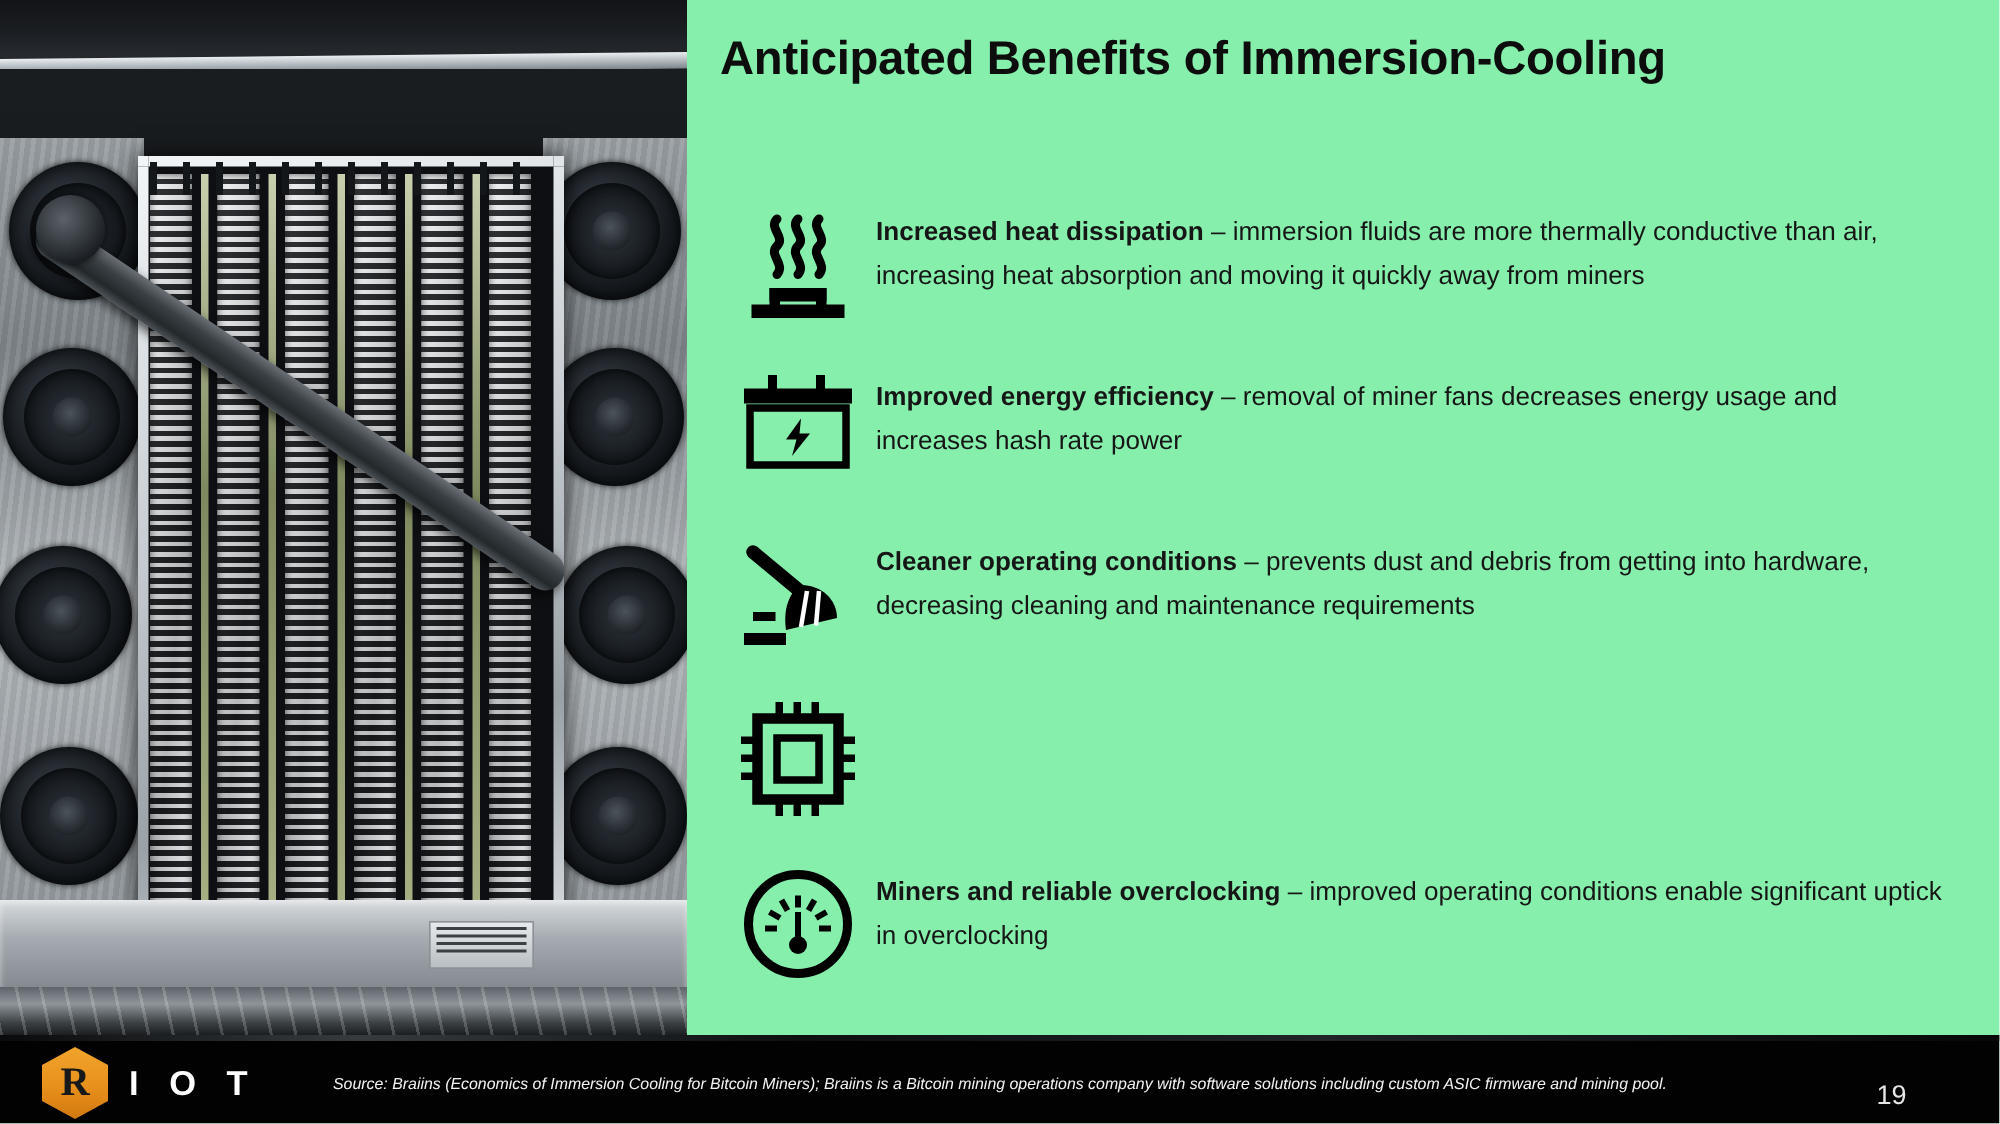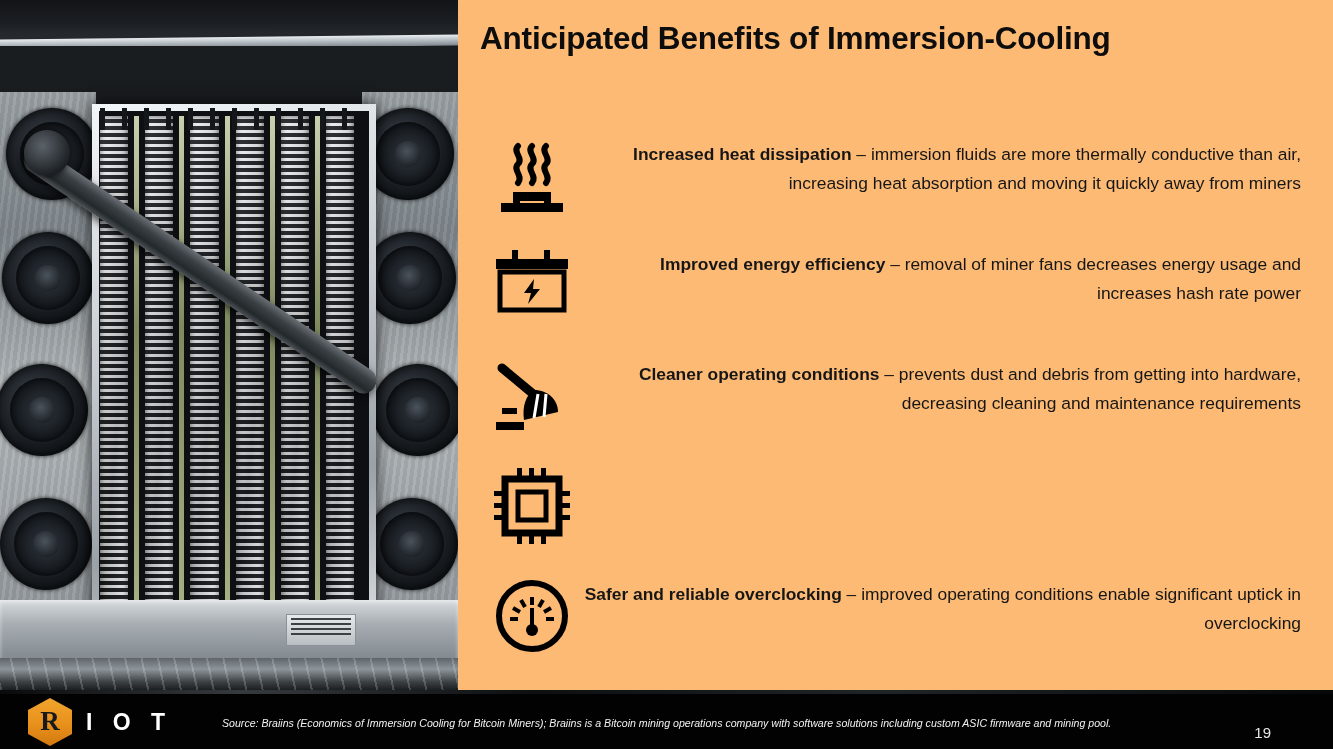--- a/index.html
+++ b/index.html
@@ -176,21 +176,21 @@
     width: 46px; height: 46px;
     border-radius: 50%;
     background: radial-gradient(circle at 40% 35%, #5b6268, #191d21 75%);
     box-shadow: 0 0 6px rgba(0,0,0,.8);
   }
 
   
   .content {
     position: absolute;
     left: 458px; top: 0; right: 0; bottom: 59px;
-    background: #fdba74;
+    background: #86efac;
   }
   .slide-title {
     position: absolute;
     left: 22px;
     top: 20px;
     width: 740px;
     font-size: 31.5px;
     font-weight: bold;
     color: #0d0d0d;
     letter-spacing: -0.2px;
@@ -213,21 +213,20 @@
     align-items: flex-start;
     justify-content: center;
     padding-top: 6px;
   }
   .bullet-text {
     flex: 1 1 auto;
     font-size: 17.4px;
     line-height: 29px;
     color: #161616;
     padding-top: 8px;
-    text-align: right;
   }
   .bullet-text b { font-weight: bold; }
 
   
   .footer {
     position: absolute;
     left: 0; bottom: 0; width: 100%; height: 59px;
     background: #020203;
   }
   .footer-sheen {
@@ -272,21 +271,21 @@
     font-size: 10.6px;
     font-style: italic;
     line-height: 14px;
     color: #f2f2f2;
     margin-top: 20px;
   }
   .page-num {
     position: absolute;
     right: 62px;
     bottom: 8px;
-    font-size: 15px;
+    font-size: 18px;
     color: #e6e6e6;
   }
   svg { display: block; }
 </style>
 </head>
 <body>
 
 <div id="slide">
 
   <div class="photo">
@@ -425,21 +424,21 @@
               <line x1="38" y1="19" x2="38" y2="27"></line>
               <line x1="49" y1="22" x2="45" y2="29"></line>
               <line x1="57" y1="30" x2="50" y2="34"></line>
               <line x1="60" y1="41" x2="52" y2="41"></line>
             </g>
             <line x1="38" y1="30" x2="38" y2="50" stroke="#000" stroke-width="4"></line>
             <circle cx="38" cy="52" r="6" fill="#000"></circle>
           </svg>
         </div>
         <div class="bullet-text">
-          <b>Safer and reliable overclocking</b><span> – </span><span>improved operating conditions enable significant uptick in overclocking</span>
+          <b>Miners and reliable overclocking</b><span> – </span><span>improved operating conditions enable significant uptick in overclocking</span>
         </div>
       </div>
 
     </div>
   </div>
 
   <div class="footer">
     <div class="footer-sheen"></div>
 
     <div class="logo">

